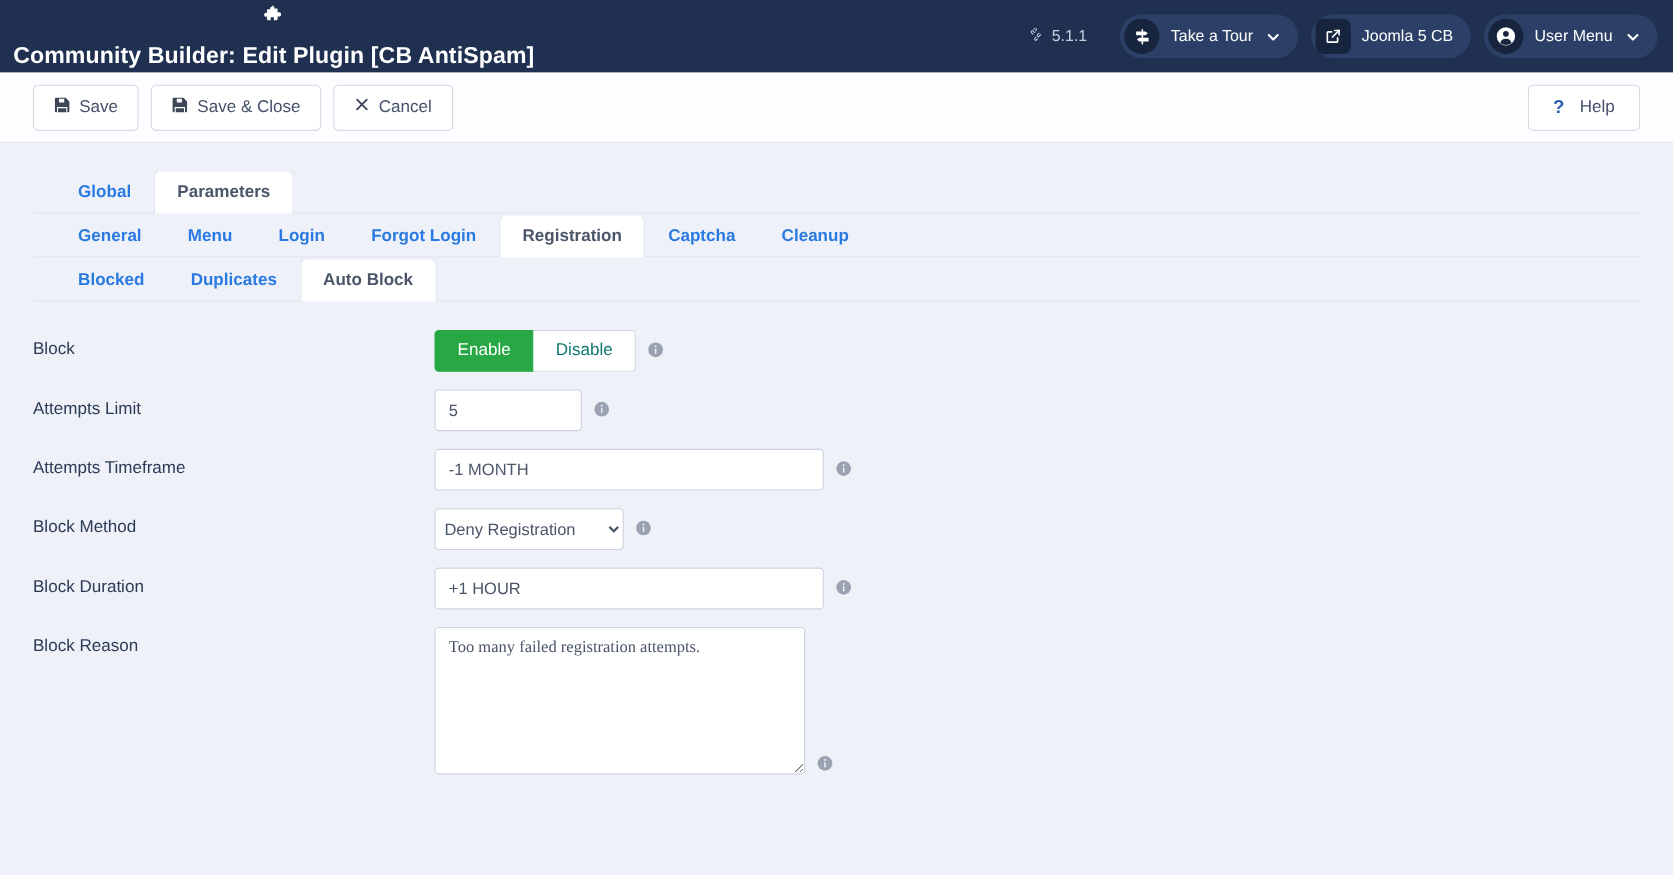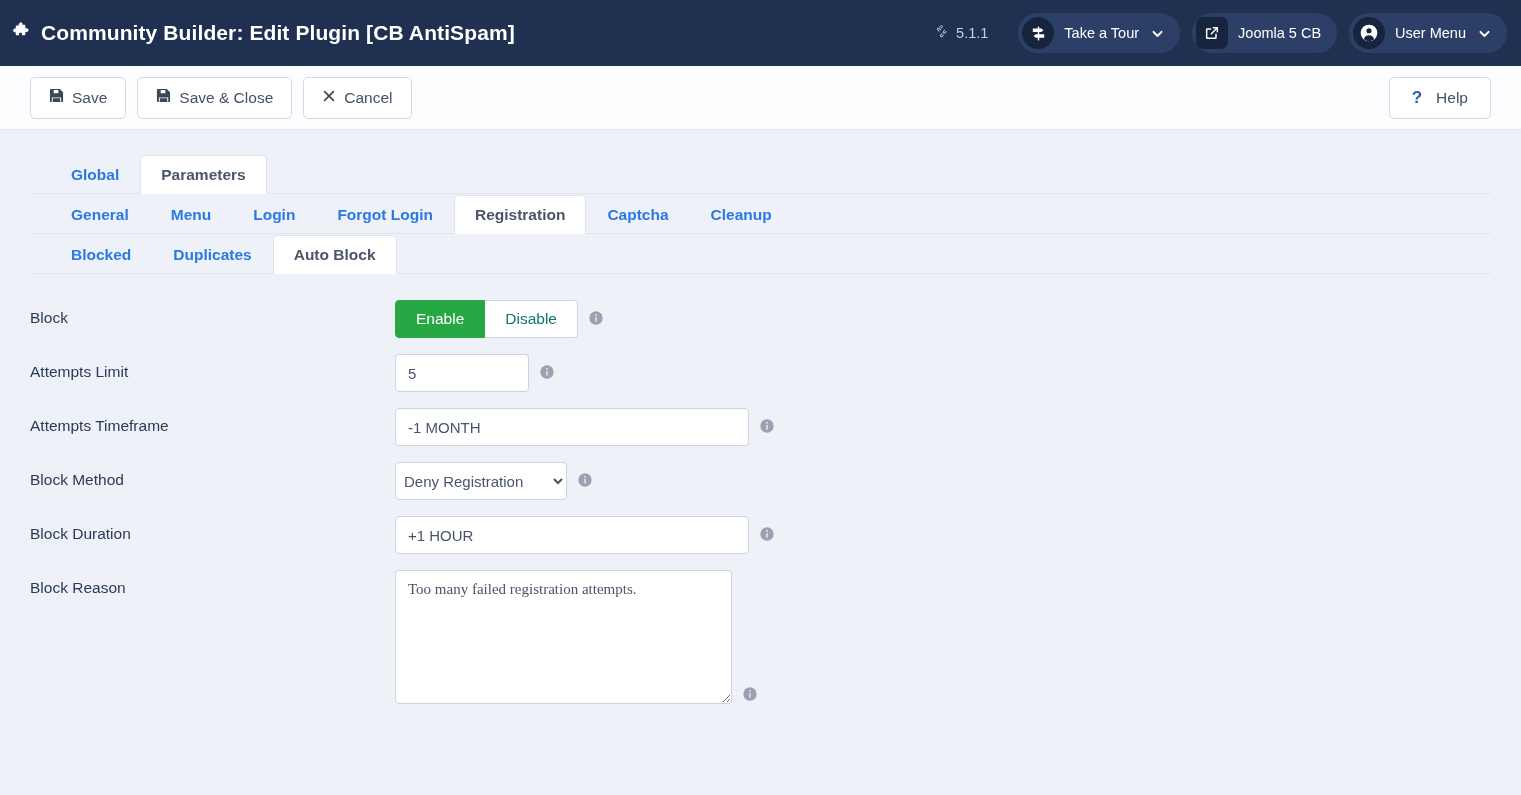--- a/index.html
+++ b/index.html
@@ -22,20 +22,21 @@
     color: #ffffff;
   }
   .topbar-title {
     display: flex;
     align-items: center;
     gap: 9px;
     font-size: 21px;
     font-weight: bold;
     letter-spacing: .1px;
     white-space: nowrap;
+    flex-direction: column;
   }
   .topbar-title .puzzle { display: block; }
   .topbar-right {
     margin-left: auto;
     display: flex;
     align-items: center;
     gap: 12px;
   }
   .version {
     display: flex;

